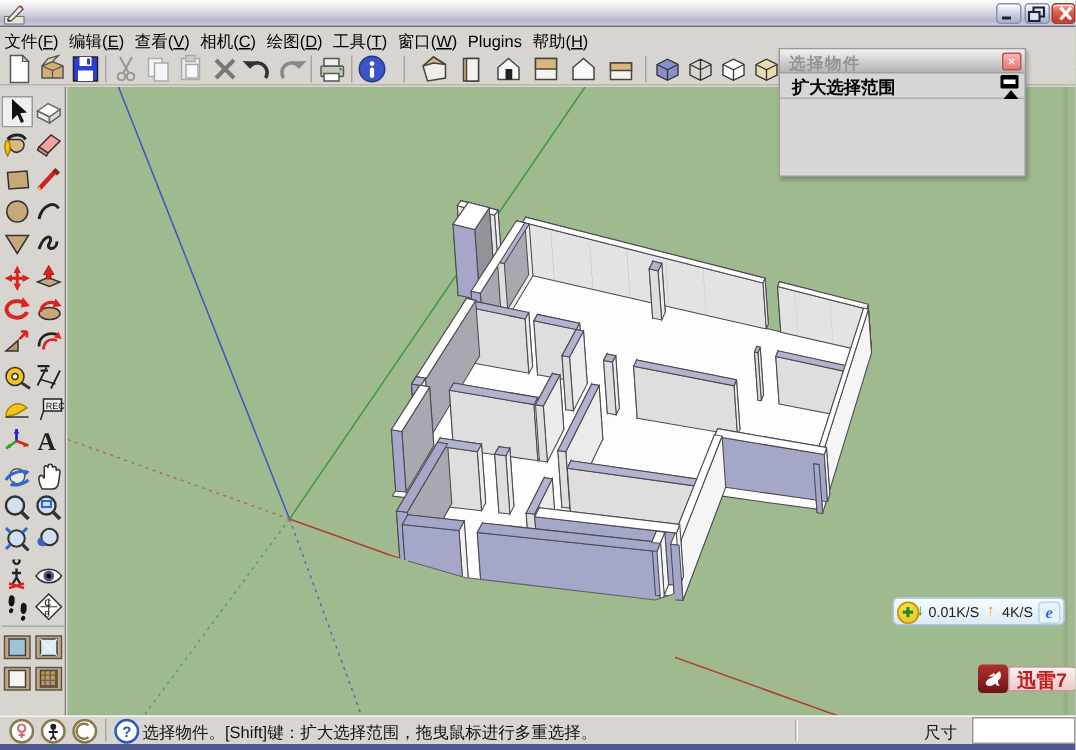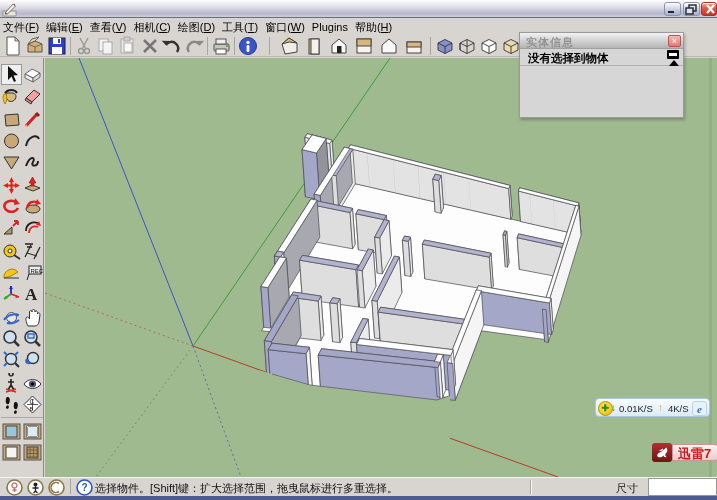--- a/index.html
+++ b/index.html
@@ -448,25 +448,25 @@
  <span style="position:absolute;left:0;top:0;width:20px;height:19px;background:linear-gradient(#b03030,#701414);border-radius:3px"></span>
  <svg style="position:absolute;left:2px;top:2px" width="16" height="15" viewBox="0 0 16 15">
           <path d="M12.5 2.5 C9.5 4.5 9 6 6.5 7 C4 8 2.5 10 3.5 11.5 C5 13 8 12.5 9.5 10.5 C10 12 11 12.5 12.5 12 C11.5 11 11 10 11.5 8.5 C13.5 7.5 13.8 4.5 12.5 2.5 Z M5 6 C6 5 7.5 4.8 8.5 3.5 L9.5 5 C8 6 6.5 6.2 5 6 Z" fill="#fff"></path>
         </svg>
  <span style="position:absolute;left:20px;top:1px;width:50px;height:17px;background:linear-gradient(#fdf2f2,#eccaca);border-radius:0 9px 9px 0;border:1px solid #c89898"></span>
  <span style="position:absolute;left:26px;top:2px;font-size:13px;font-weight:bold;color:#c41c1c">迅雷7</span>
 </div>
 </div>
 <div style="position:absolute;left:519px;top:32px;width:165px;height:86px;background:#d6d6d6;border:1px solid #9a9a9a;box-shadow:1px 2px 3px rgba(0,0,0,0.25)">
  <div style="height:16px;background:linear-gradient(#f2f2f2,#b4b4b4);border-bottom:1px solid #a0a0a0;position:relative">
-  <span style="font-size:11px;color:#949494;font-weight:bold;position:absolute;left:6px;top:2px;letter-spacing:1px">实体信息</span>
+  <span style="font-size:11px;color:#949494;font-weight:bold;position:absolute;left:6px;top:2px;letter-spacing:1px">选择物件</span>
   <span style="position:absolute;right:2px;top:2px;width:13px;height:12px;background:linear-gradient(#f6b8b8,#e87878);border:1px solid #c05050;border-radius:2px;color:#fff;font-size:9px;text-align:center;line-height:10px">×</span>
  </div>
  <div style="position:relative;height:17px;border-bottom:1px solid #b0b0b0">
-  <span style="position:absolute;left:8px;top:2px;font-size:11.5px;font-weight:bold;color:#000">没有选择到物体</span>
+  <span style="position:absolute;left:8px;top:2px;font-size:11.5px;font-weight:bold;color:#000">扩大选择范围</span>
   <span style="position:absolute;right:4px;top:1px;width:12px;height:9px;background:#000;border-radius:1px"></span>
   <span style="position:absolute;right:4px;top:4px;width:8px;height:3px;background:#fff;margin-right:2px"></span>
   <span style="position:absolute;right:4px;top:11px;width:0;height:0;border-left:5px solid transparent;border-right:5px solid transparent;border-bottom:6px solid #000"></span>
  </div>
 </div>
 <div id="statusbar">
       <div style="padding-left:4px;padding-top:0px"><svg width="17" height="17" viewBox="0 0 17 17" style="display:inline-block;vertical-align:top;margin:1px 2px">
           <circle cx="8.5" cy="8.5" r="7.5" fill="#fff" stroke="#8a7848" stroke-width="1.6"></circle>
           <path d="M8.5 4 a2.5 2.5 0 1 1 -0.1 0 M8.5 9 L8.5 13 M6.5 11 h4" stroke="#d06878" stroke-width="1.4" fill="none"></path>
         </svg><svg width="17" height="17" viewBox="0 0 17 17" style="display:inline-block;vertical-align:top;margin:1px 2px">

